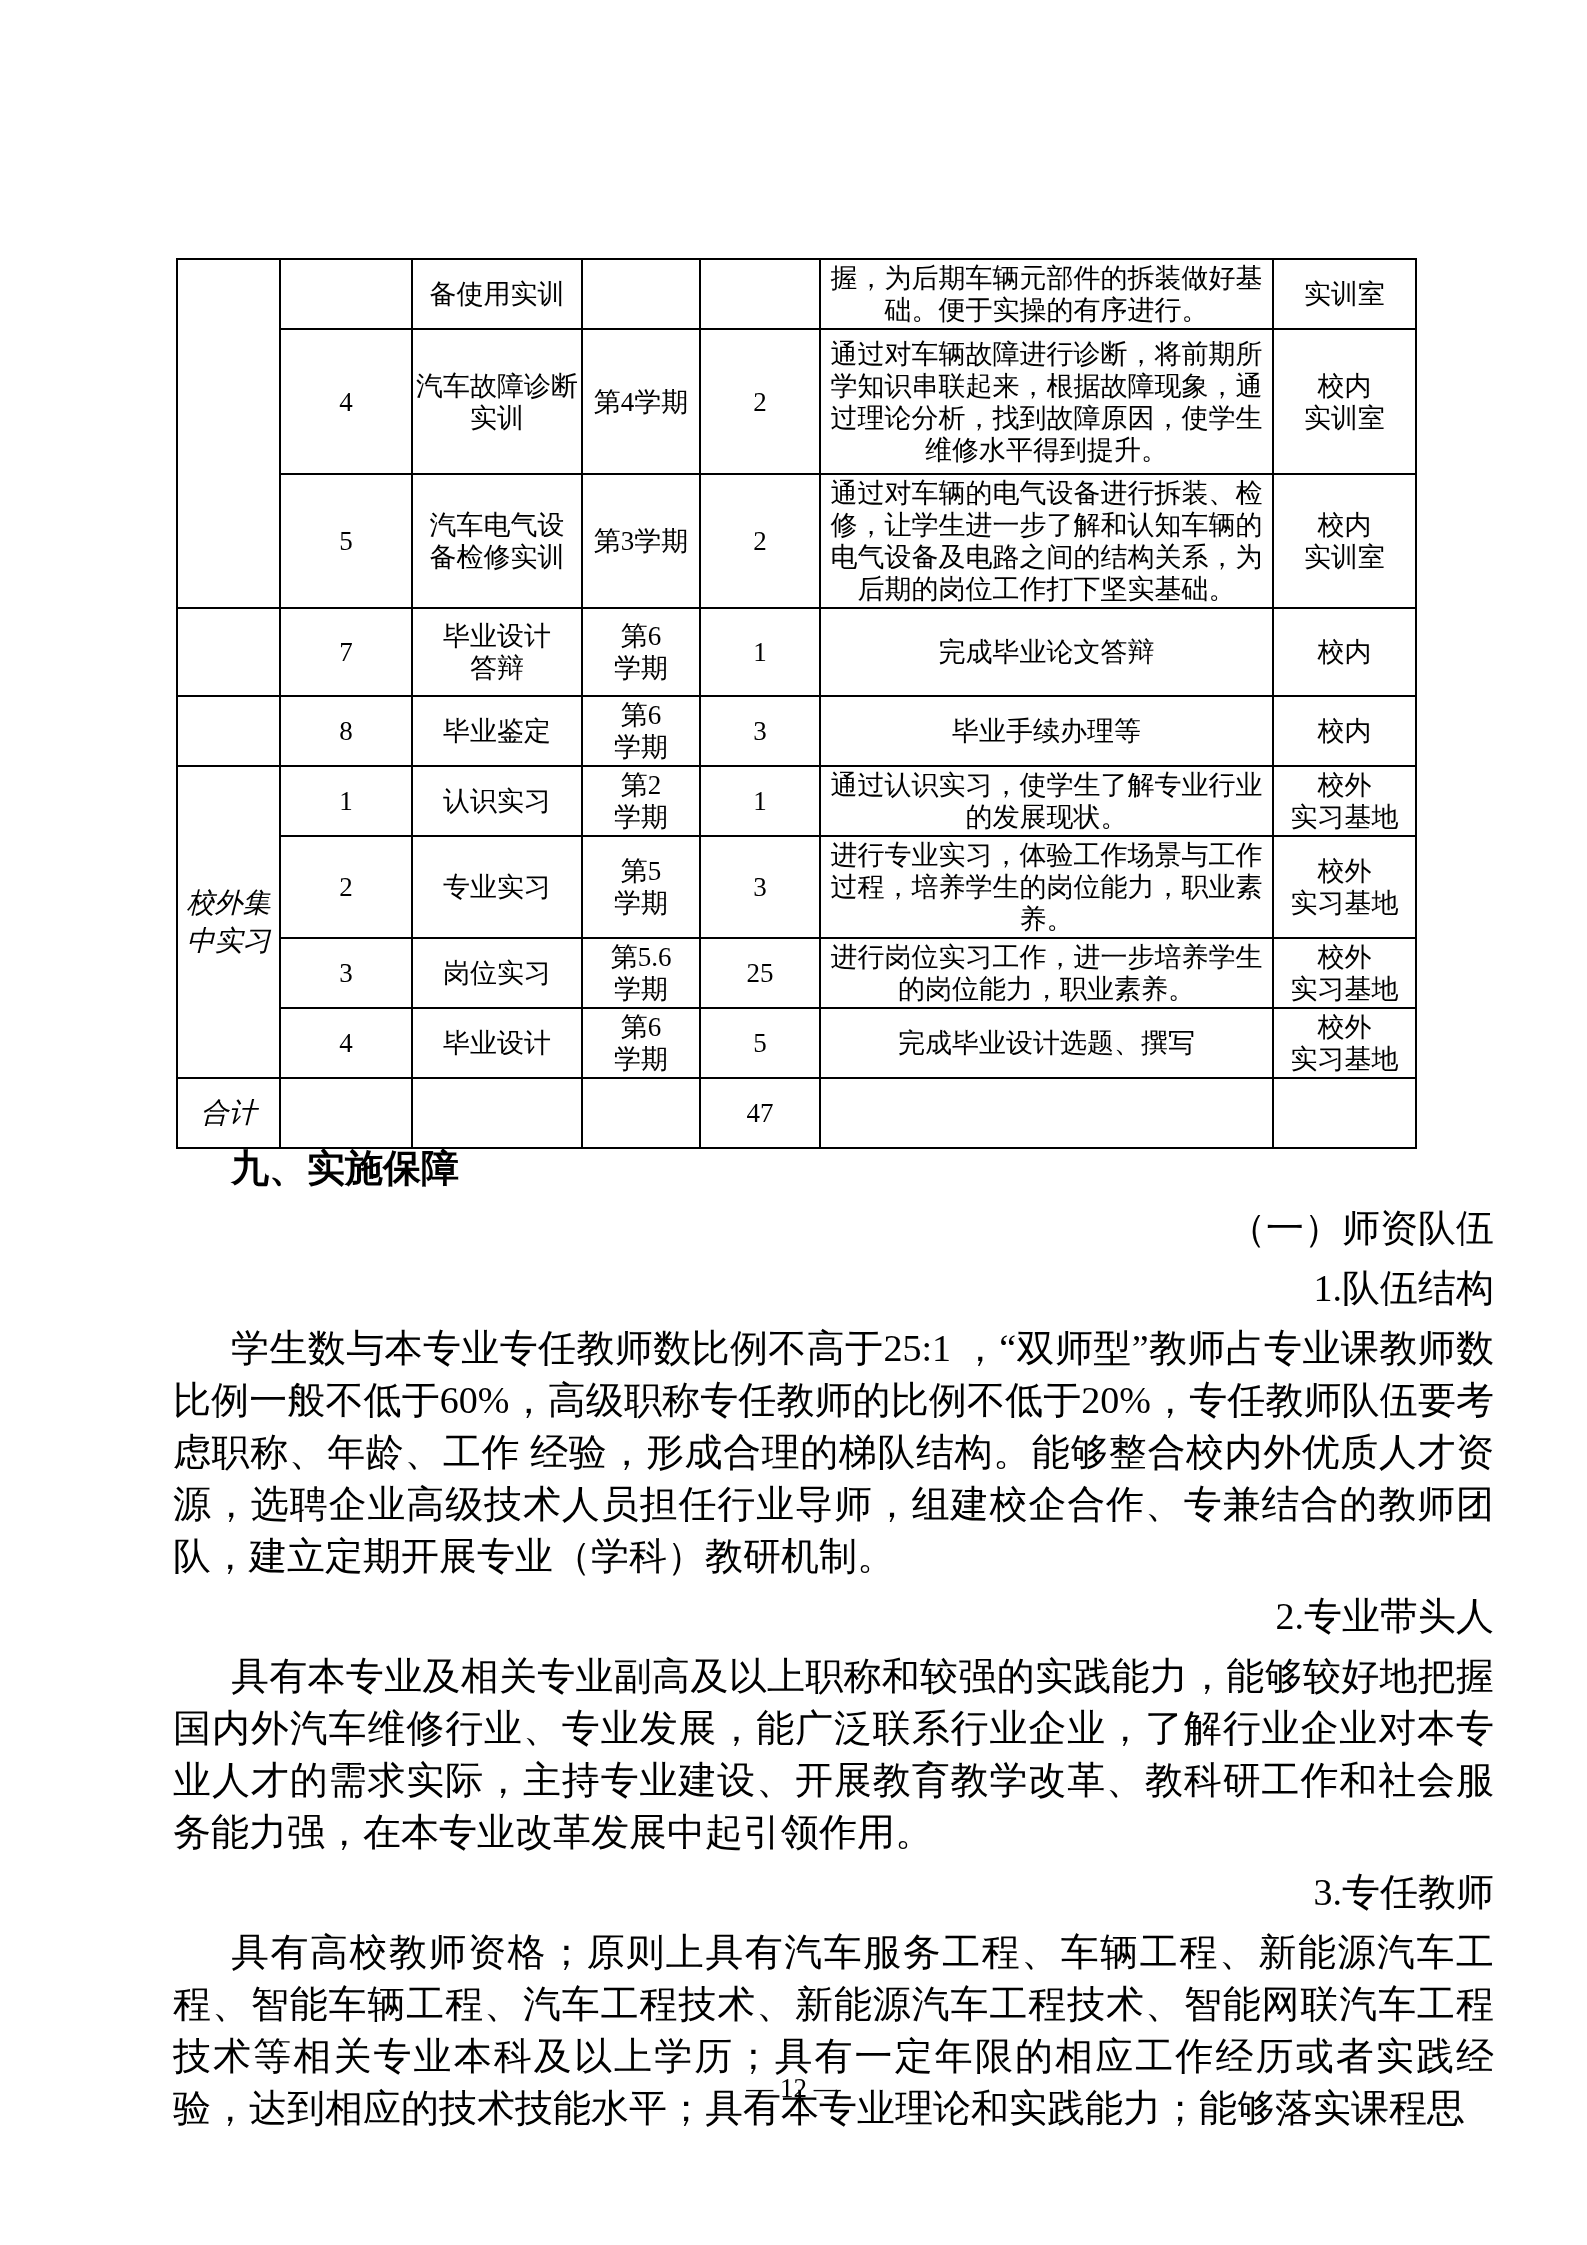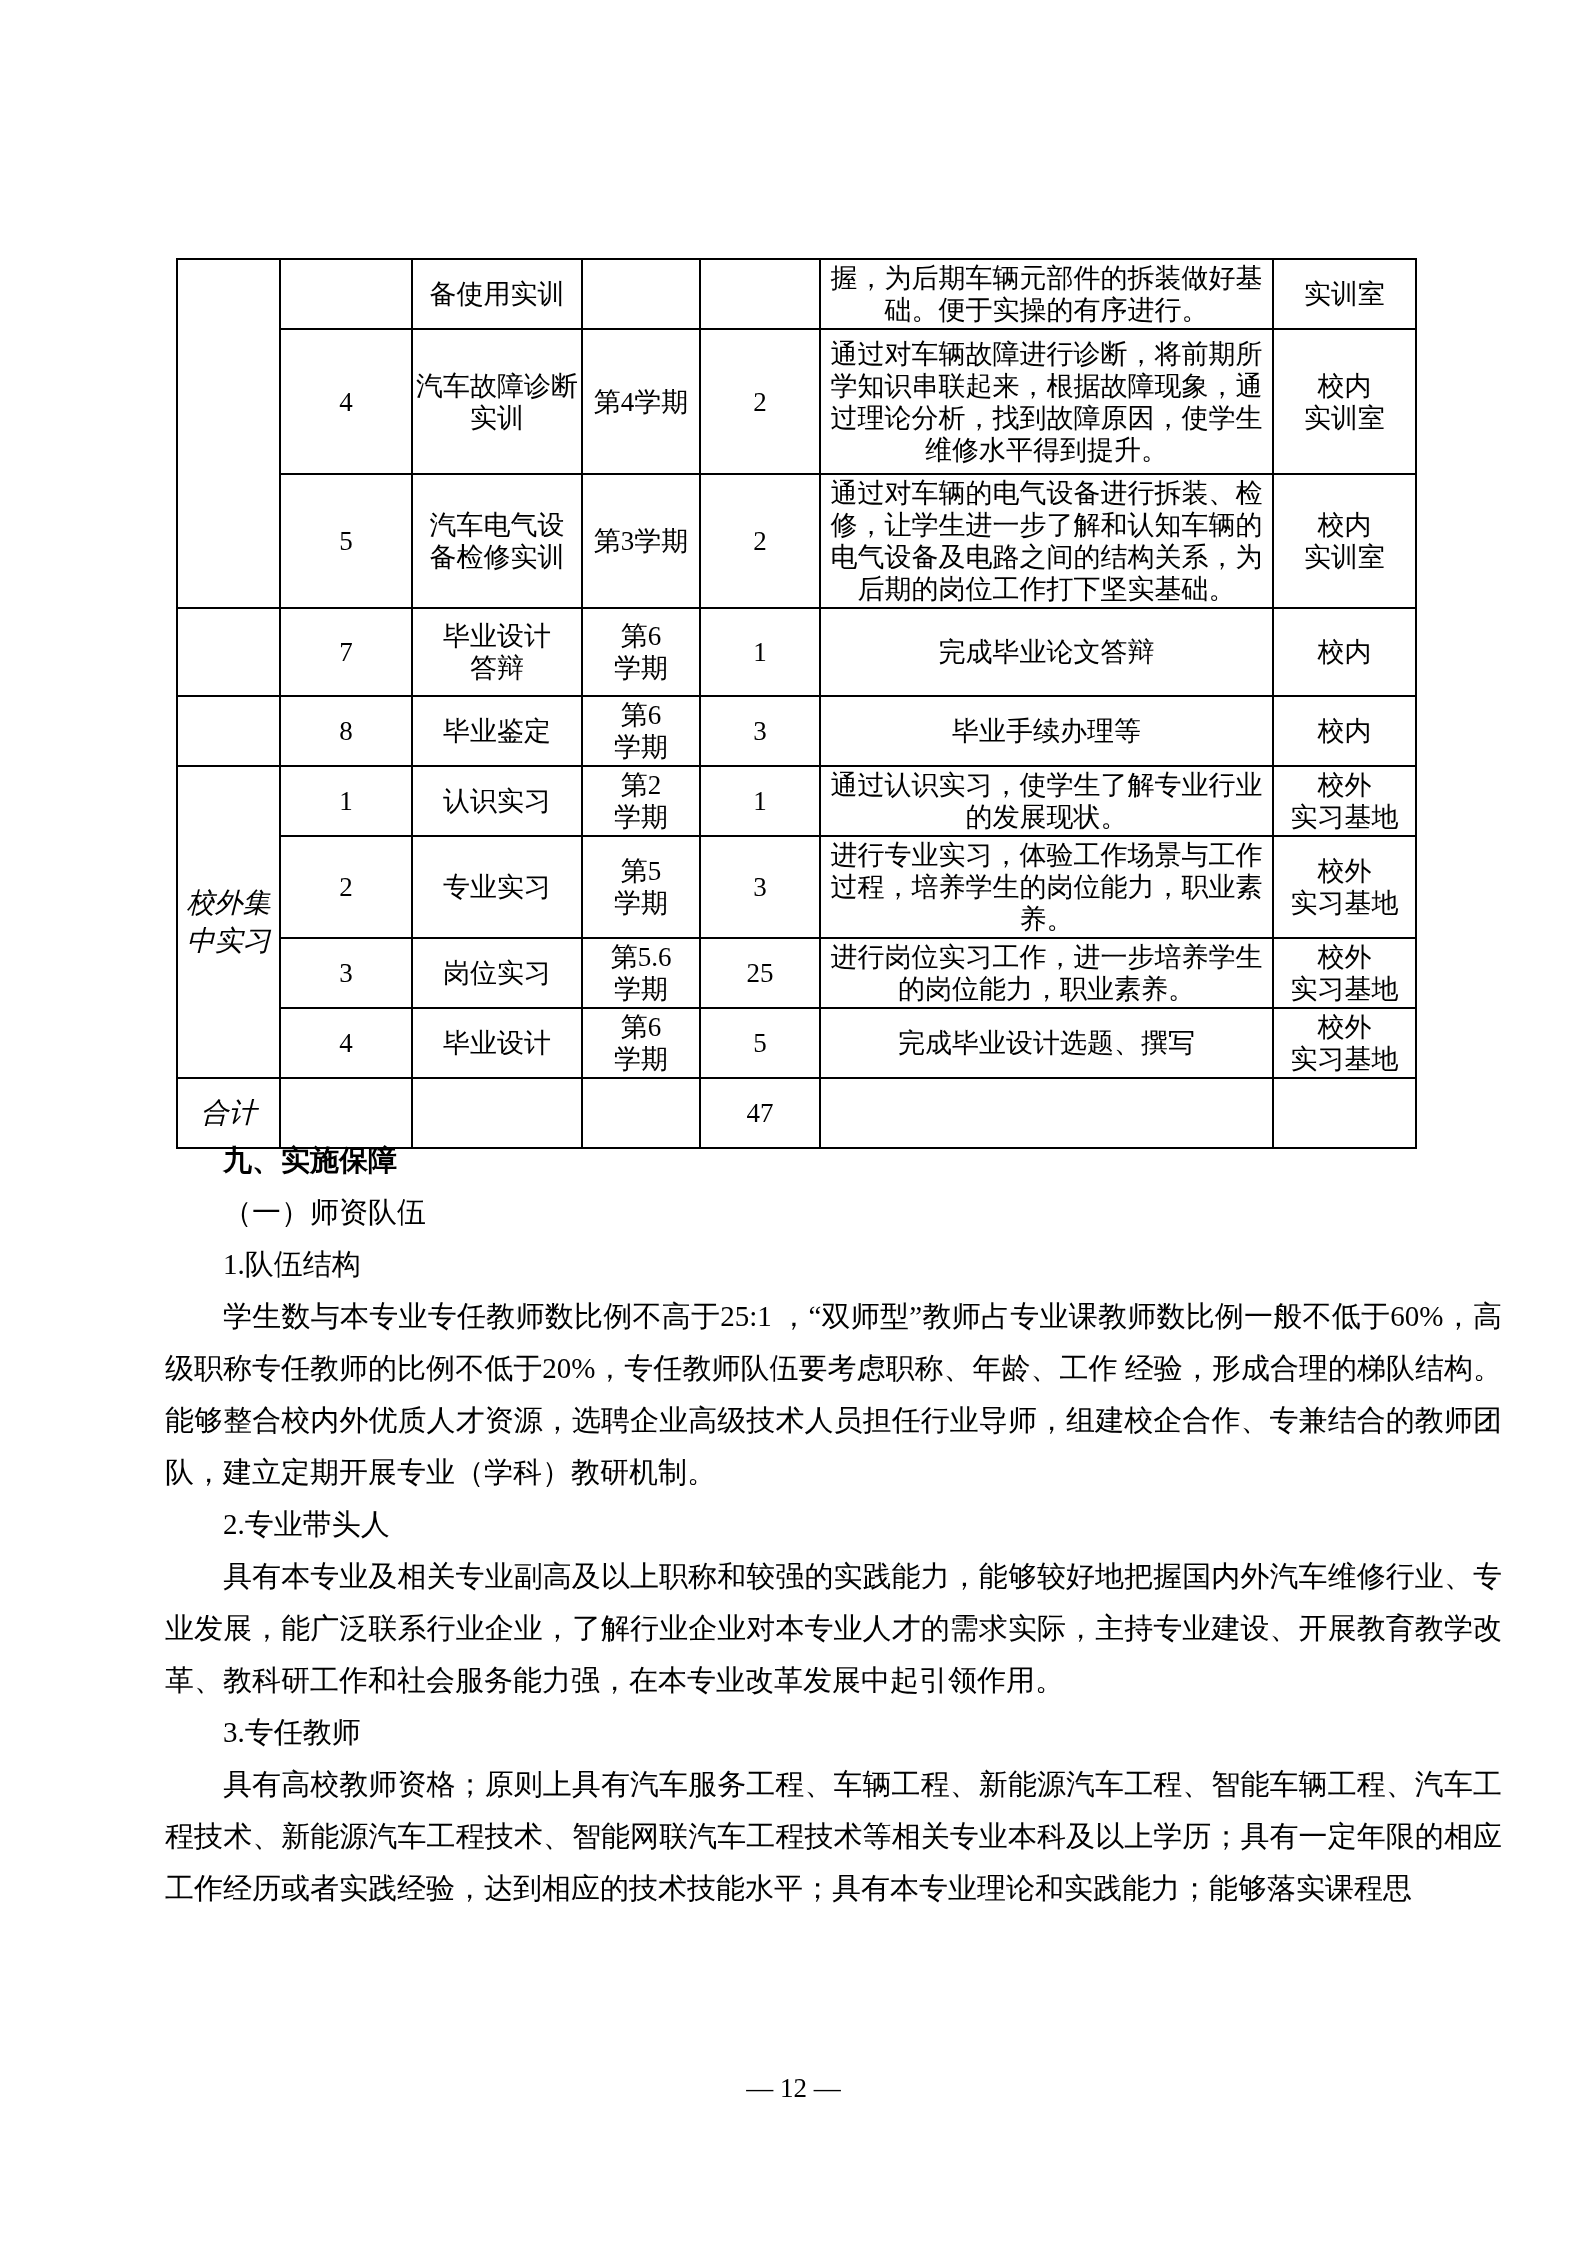--- a/index.html
+++ b/index.html
@@ -37,32 +37,32 @@
     font-size:28px;
     line-height:38px;
     font-style:italic;
   }
 
   
   .text-block {
     position:absolute; left:165px; top:1134px; width:1337px;
   }
   .text-block p {
-    margin:0;
-    font-size:29px;
+    margin:8px;
+    font-size:38px;
     line-height:52px;
     text-align:justify;
     text-indent:58px;
   }
   .text-block p.h-main {
     font-family:"Liberation Sans","DejaVu Sans",sans-serif;
     font-weight:700;
     text-align:left;
   }
-  .text-block p.h-sub { text-align:left; }
+  .text-block p.h-sub { text-align:right; }
 
   
   .footer {
     position:absolute; left:0; right:0; top:2072px;
     text-align:center;
     font-size:27px;
     line-height:32px;
   }
 </style>
 </head>

